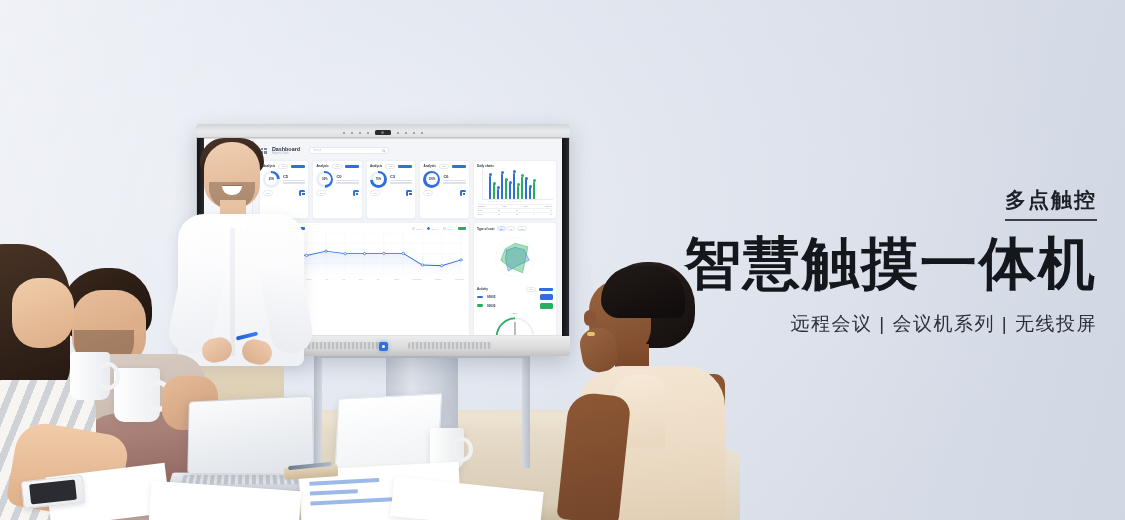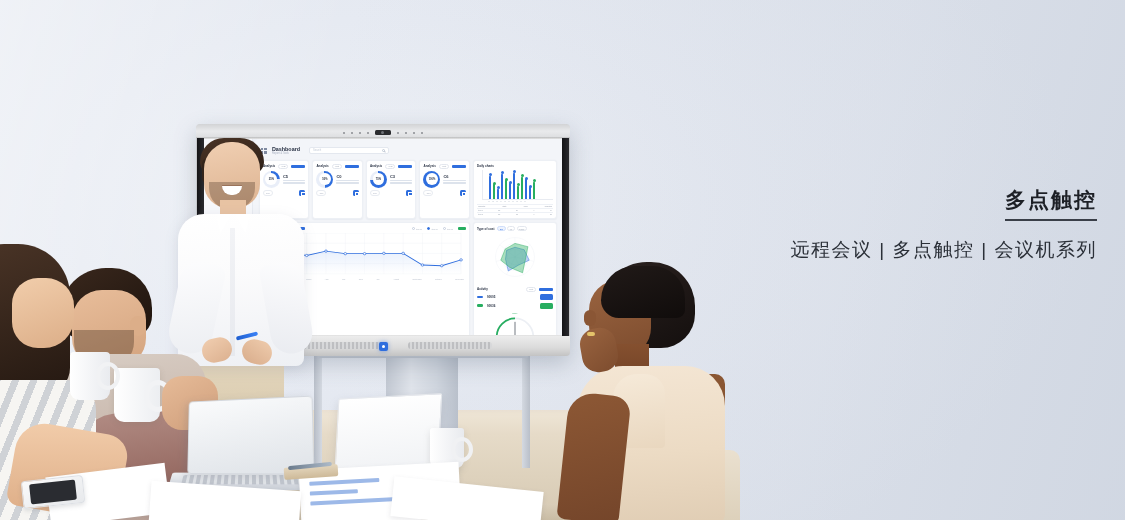--- a/index.html
+++ b/index.html
@@ -748,15 +748,16 @@
   </div>
   <div class="paper" id="paper1"></div>
   <div class="paper" id="paper2"></div>
   <div class="paper" id="paper4"></div>
   <div id="penholder"></div>
   <div id="pen2"></div>
   <div id="phone"></div>
 
   <div class="copy">
     <div><span class="eyebrow">多点触控</span></div>
-    <div class="subline">远程会议 | 多点触控 | 会议机系列</div>
+    <div class="headline">智慧触摸一体机</div>
+    <div class="subline">远程会议 | 会议机系列 | 无线投屏</div>
   </div>
 </div>
 
 </body></html>

